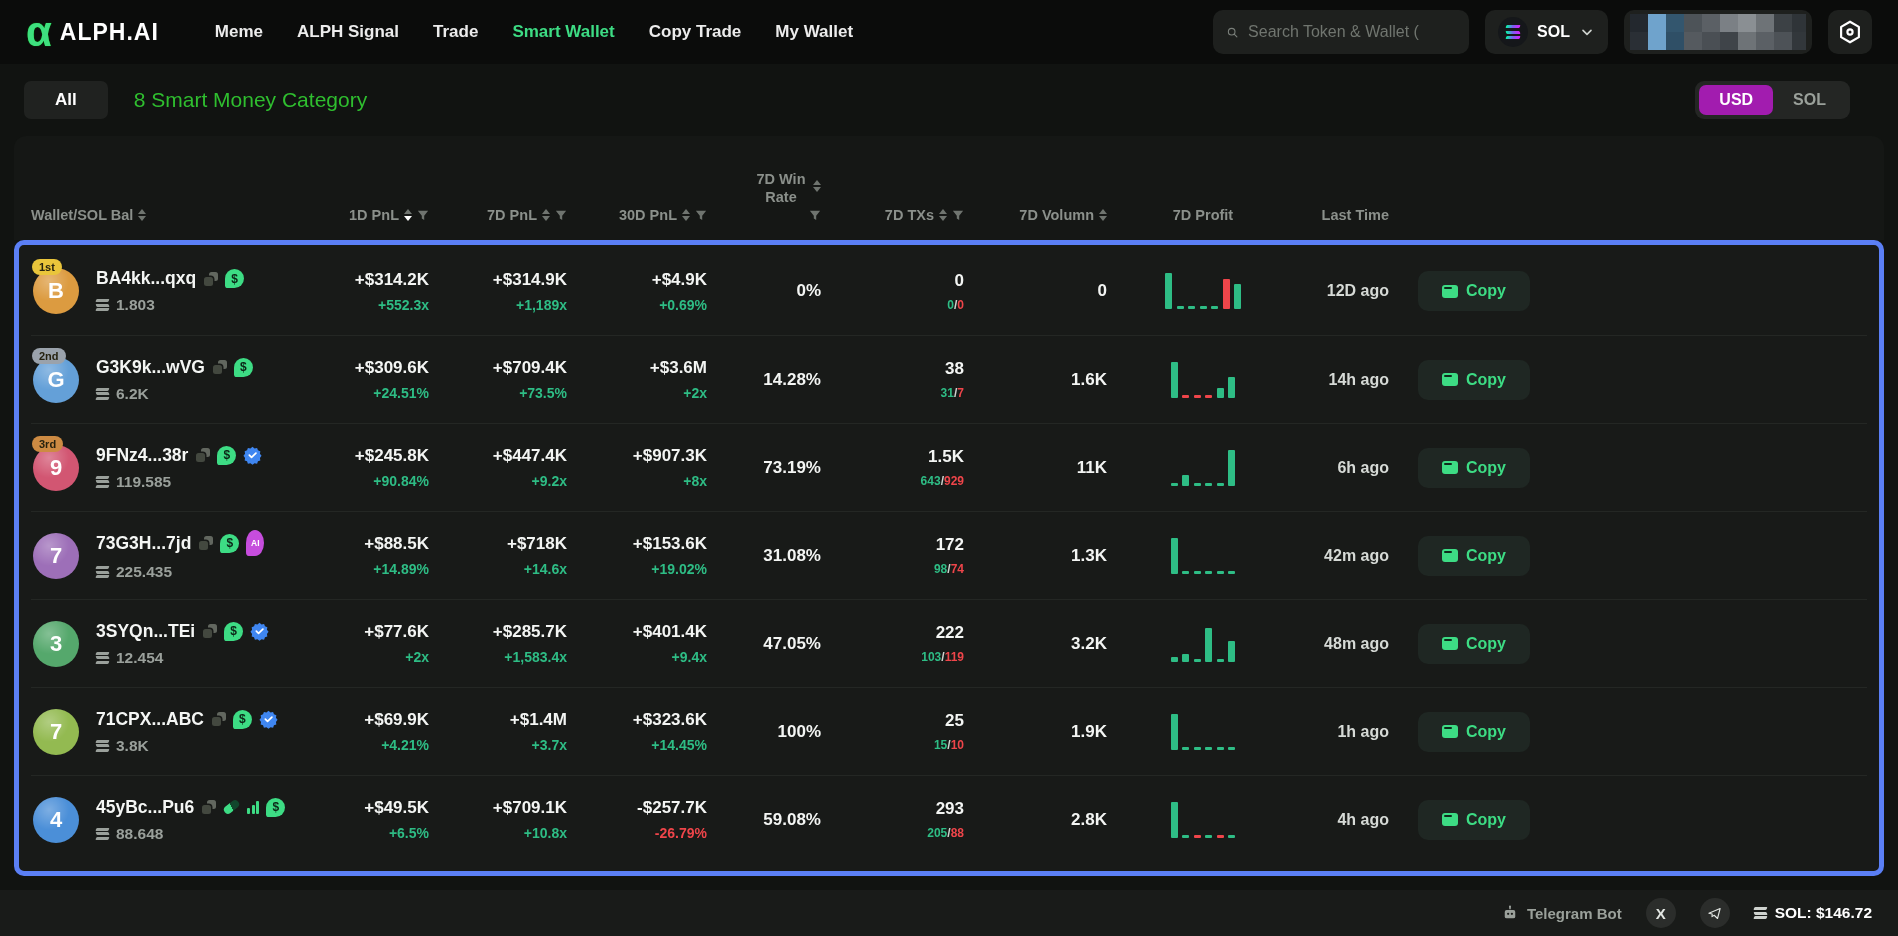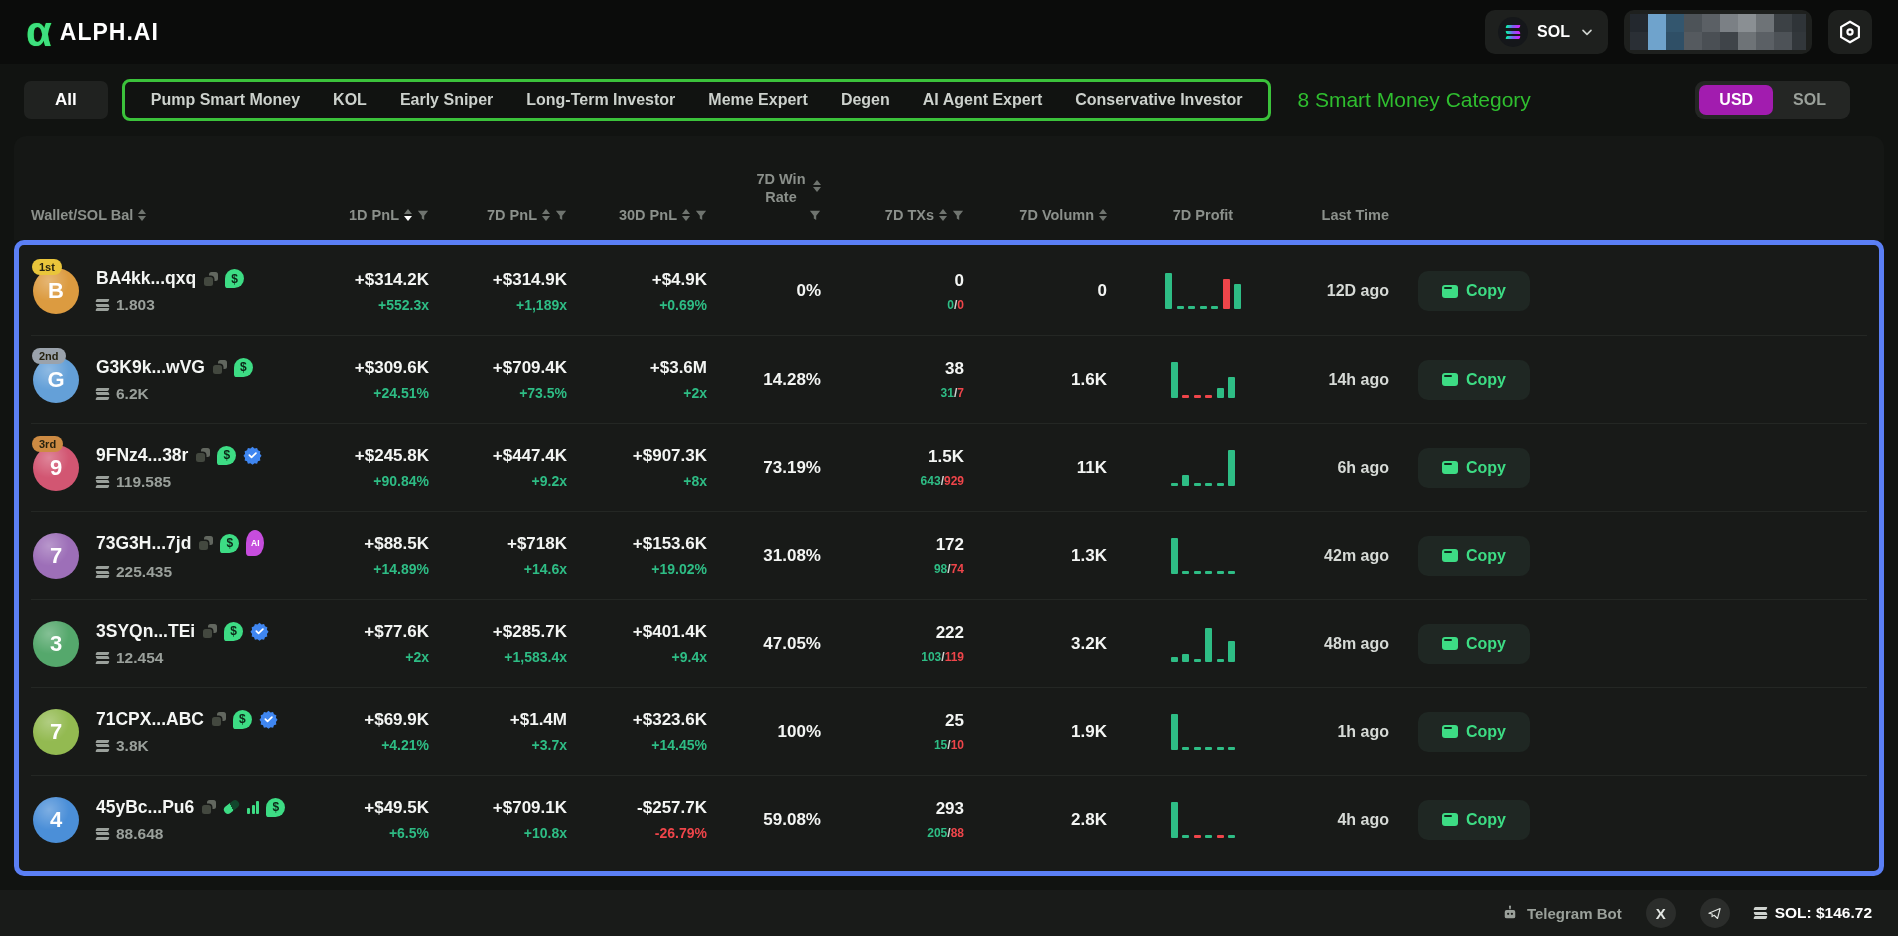--- a/index.html
+++ b/index.html
@@ -109,21 +109,36 @@
   .sol-price .sol-stack { color:#cfd3cf; }
 </style>
 </head>
 <body>
 
 <div class="topnav">
   <div class="brand">
     <span class="brand-mark">α</span>
     <span class="brand-name">ALPH.AI</span>
   </div>
+  <div class="nav-items" id="nav-items">
+      <span class="nav-item">Meme</span>
+      <span class="nav-item">ALPH Signal</span>
+      <span class="nav-item">Trade</span>
+      <span class="nav-item active">Smart Wallet</span>
+      <span class="nav-item">Copy Trade</span>
+      <span class="nav-item">My Wallet</span>
+    </div>
   <div class="spacer"></div>
+  <div class="search">
+    <svg width="19" height="19" viewBox="0 0 20 20">
+      <circle cx="8.5" cy="8.5" r="6" fill="none" stroke="#7a7f7a" stroke-width="2"></circle>
+      <line x1="13" y1="13" x2="18" y2="18" stroke="#7a7f7a" stroke-width="2" stroke-linecap="round"></line>
+    </svg>
+    <input type="text" placeholder="Search Token &amp; Wallet (" style="">
+  </div>
   <div class="sol-select">
     <span class="sol-logo-circle">
         <i></i>
         <i></i>
         <i></i>
       </span>
     <span class="sol-label">SOL</span>
     <svg width="16" height="16" viewBox="0 0 24 24">
       <path d="M6 9.5l6 6 6-6" fill="none" stroke="#cfd3cf" stroke-width="2.4" stroke-linecap="round" stroke-linejoin="round"></path>
     </svg>
@@ -155,30 +170,20 @@
   <div class="gear-btn">
     <svg width="26" height="26" viewBox="0 0 24 24">
       <path d="M12 2.5l8.2 4.75v9.5L12 21.5l-8.2-4.75v-9.5z" fill="none" stroke="#fff" stroke-width="2" stroke-linejoin="round"></path>
       <circle cx="12" cy="12" r="2.4" fill="none" stroke="#fff" stroke-width="2"></circle>
     </svg>
   </div>
 </div>
 
 <div class="filter-row">
   <span class="all-chip">All</span>
-  <div class="cat-box" id="cat-box">
-      <span class="cat-item">Pump Smart Money</span>
-      <span class="cat-item">KOL</span>
-      <span class="cat-item">Early Sniper</span>
-      <span class="cat-item">Long-Term Investor</span>
-      <span class="cat-item">Meme Expert</span>
-      <span class="cat-item">Degen</span>
-      <span class="cat-item">AI Agent Expert</span>
-      <span class="cat-item">Conservative Investor</span>
-    </div>
   <span class="annotation">8 Smart Money Category</span>
   <div class="unit-toggle" id="unit-toggle">
       <span class="unit active">USD</span>
       <span class="unit">SOL</span>
     </div>
 </div>
 
 <div class="thead-panel" id="thead">
     <div class="hcell ">
       <span class="lbl">Wallet/SOL Bal</span>

